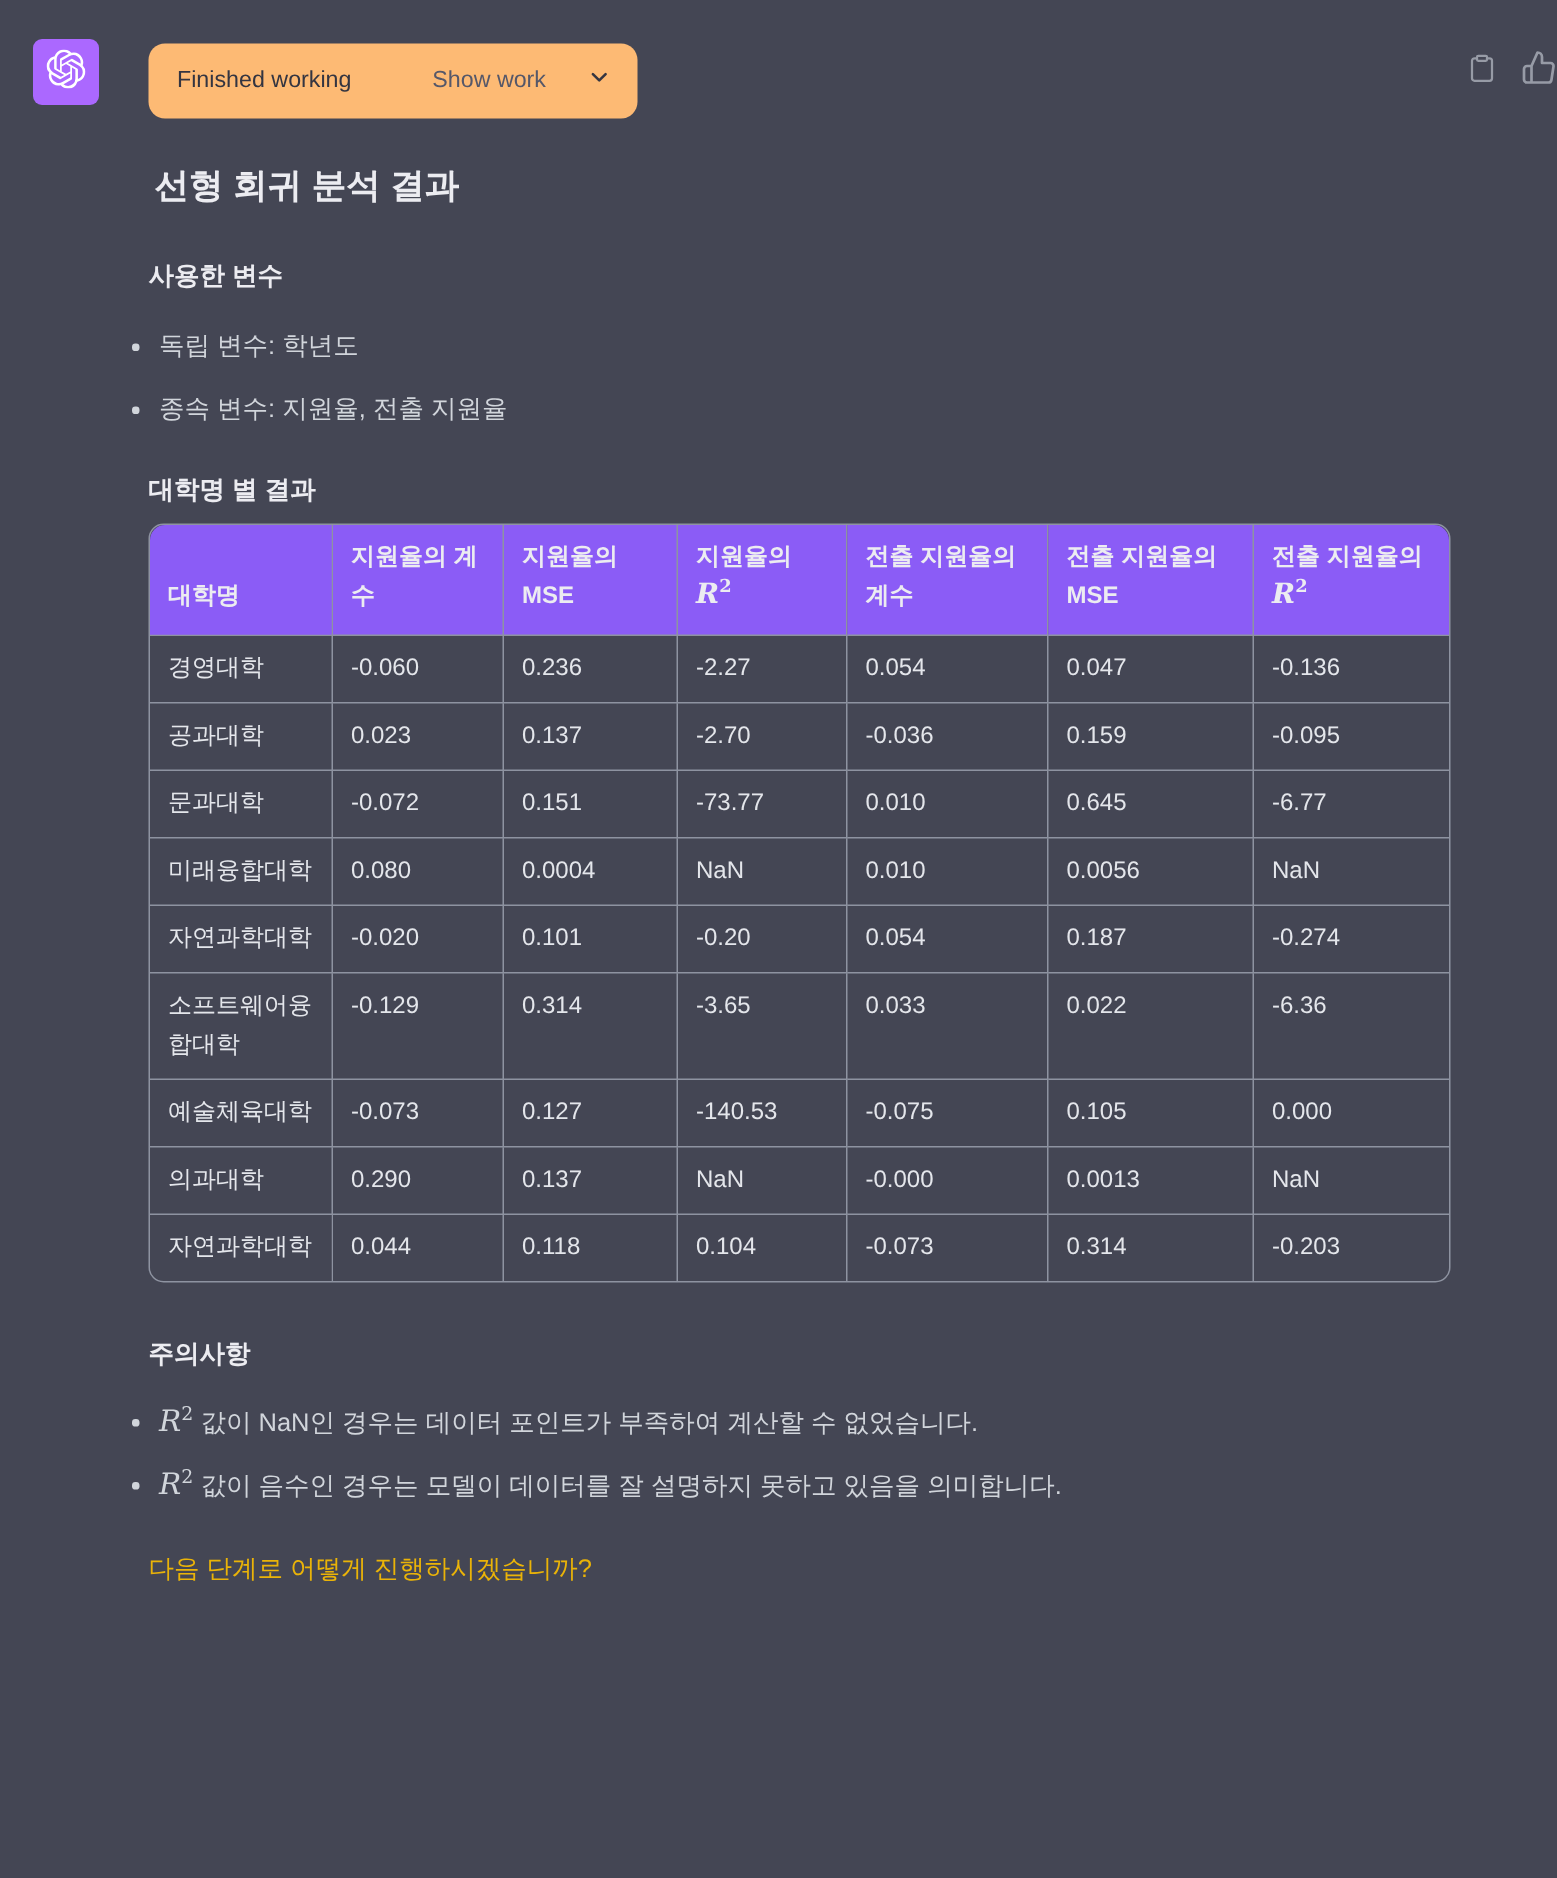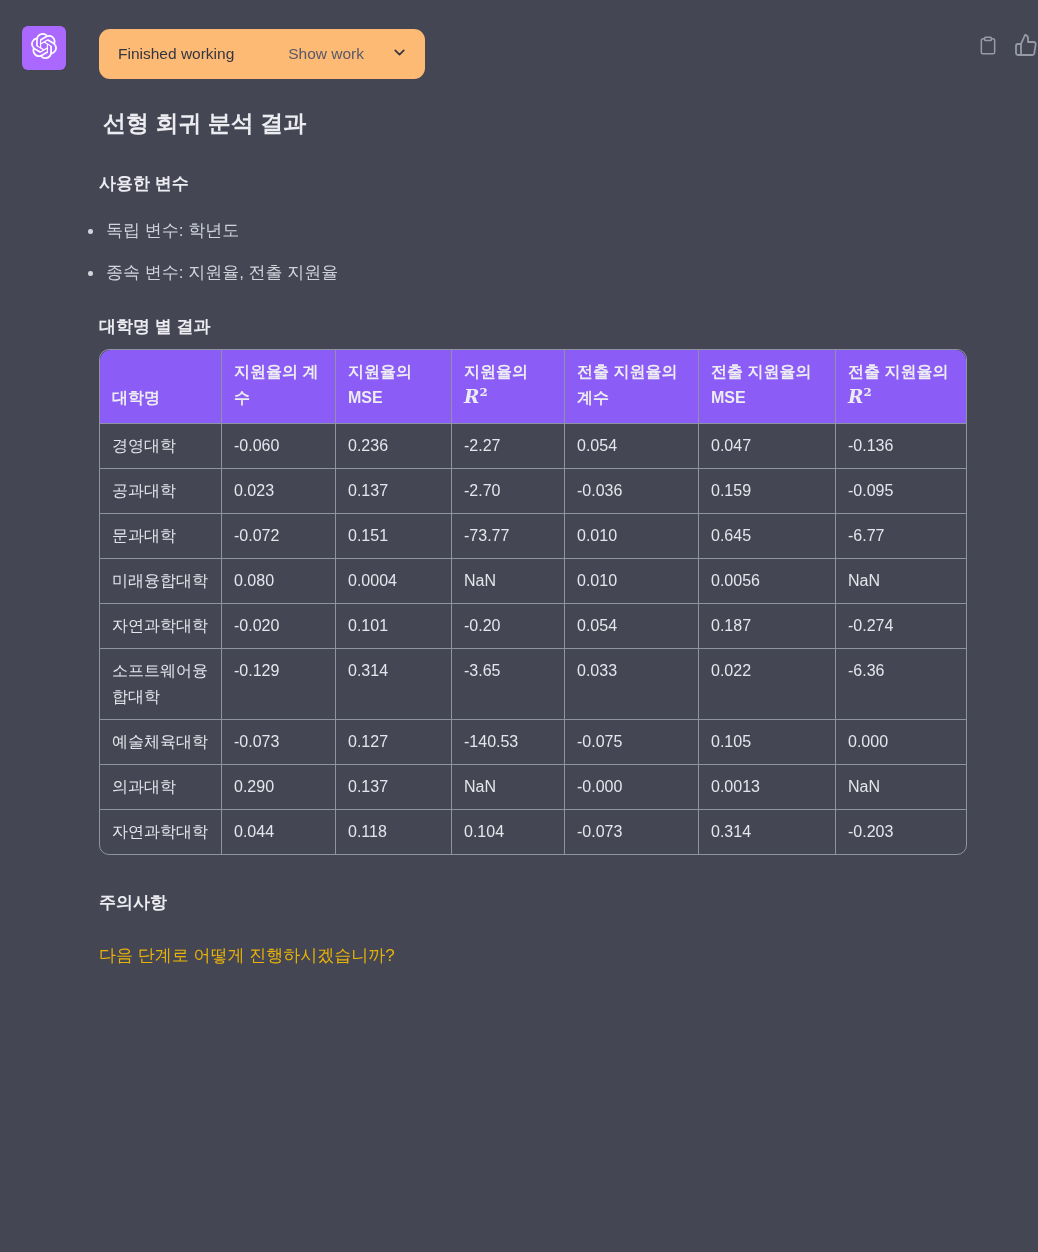--- a/index.html
+++ b/index.html
@@ -250,15 +250,19 @@
             <td>0.104</td>
             <td>-0.073</td>
             <td>0.314</td>
             <td>-0.203</td>
           </tr>
         </tbody>
     </table>
   </div>
 
   <h3 class="section-heading" style="margin-top:36px;">주의사항</h3>
+  <ul class="bullets notes">
+      <li><span class="math">R<sup>2</sup></span> 값이 NaN인 경우는 데이터 포인트가 부족하여 계산할 수 없었습니다.</li>
+      <li><span class="math">R<sup>2</sup></span> 값이 음수인 경우는 모델이 데이터를 잘 설명하지 못하고 있음을 의미합니다.</li>
+    </ul>
 
   <p class="closing">다음 단계로 어떻게 진행하시겠습니까?</p>
 </div>
 
 </body></html>

